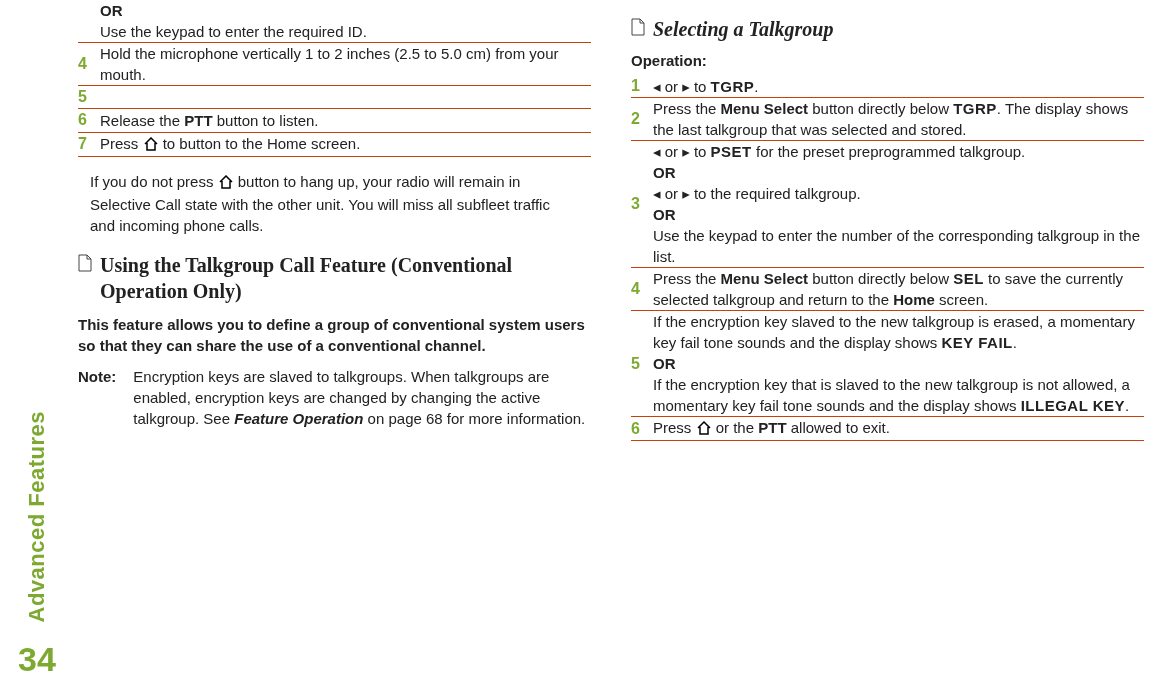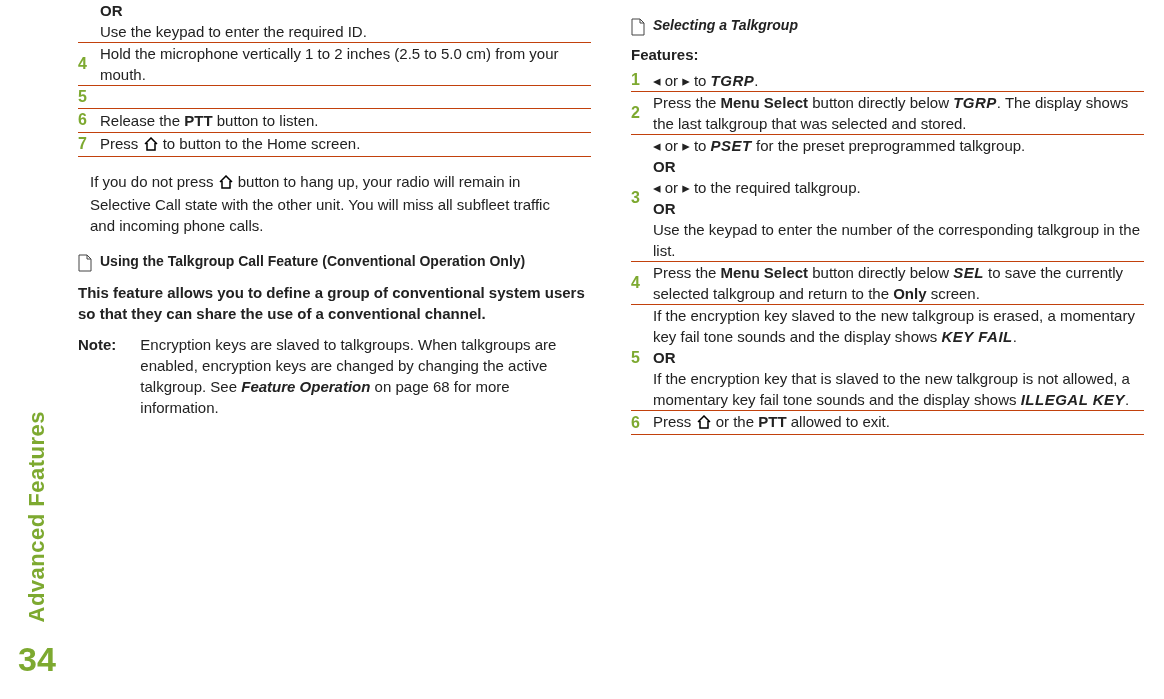--- a/index.html
+++ b/index.html
@@ -78,43 +78,43 @@
   }
   .section-head.italic .section-title { font-style: italic; }
   .doc-icon {
     width: 14px;
     height: 18px;
     flex: 0 0 auto;
     margin-top: 2px;
   }
   .section-title {
     font-weight: bold;
-    font-size: 14px;
+    font-size: 20px;
     line-height: 1.3;
+    font-family: Liberation Serif, serif;
   }
   .body-text {
     line-height: 1.4;
     margin-bottom: 5px;
     font-weight: bold;
   }
   .note-row {
     display: flex;
-    gap: 24px;
+    gap: 17px;
     line-height: 1.4;
     margin-top: 10px;
   }
   .note-label {
     font-weight: bold;
     flex: 0 0 auto;
   }
   .disp {
     font-family: "Arial Narrow", Arial, sans-serif;
     font-weight: bold;
     letter-spacing: 0.5px;
-    font-style: italic;
   }
   b { font-weight: bold; }
   .tri { font-family: Arial, sans-serif; }
   .home-icon {
     display: inline-block;
     vertical-align: -2px;
   }
   .proc-label {
     font-weight: bold;
     margin: 6px 0 6px 0;
@@ -192,21 +192,21 @@
 
   <div class="col">
 
     <div class="section-head italic">
       <svg class="doc-icon" viewBox="0 0 14 18">
           <path d="M1 1 H9 L13 5 V17 H1 Z M9 1 V5 H13" fill="none" stroke="#444" stroke-width="1"></path>
         </svg>
       <div class="section-title">Selecting a Talkgroup</div>
     </div>
 
-    <p class="proc-label">Features:</p>
+    <p class="proc-label">Operation:</p>
 
     <div class="step">
       <div class="step-num">1</div>
       <div class="step-body">
         <span class="tri">◂</span><span> or </span><span class="tri">▸</span><span> to </span><span class="disp">TGRP</span><span>.</span>
       </div>
     </div>
 
     <div class="step">
       <div class="step-num">2</div>
@@ -222,21 +222,21 @@
         <span class="or">OR</span><br>
         <span class="tri">◂</span><span> or </span><span class="tri">▸</span><span> to the required talkgroup.</span><br>
         <span class="or">OR</span><br>
         <span>Use the keypad to enter the number of the corresponding talkgroup in the list.</span>
       </div>
     </div>
 
     <div class="step">
       <div class="step-num">4</div>
       <div class="step-body">
-        <span>Press the </span><b>Menu Select</b><span> button directly below </span><span class="disp">SEL</span><span> to save the currently selected talkgroup and return to the </span><b>Only</b><span> screen.</span>
+        <span>Press the </span><b>Menu Select</b><span> button directly below </span><span class="disp">SEL</span><span> to save the currently selected talkgroup and return to the </span><b>Home</b><span> screen.</span>
       </div>
     </div>
 
     <div class="step">
       <div class="step-num">5</div>
       <div class="step-body">
         <span>If the encryption key slaved to the new talkgroup is erased, a momentary key fail tone sounds and the display shows </span><span class="disp">KEY FAIL</span><span>.</span><br>
         <span class="or">OR</span><br>
         <span>If the encryption key that is slaved to the new talkgroup is not allowed, a momentary key fail tone sounds and the display shows </span><span class="disp">ILLEGAL KEY</span><span>.</span>
       </div>

